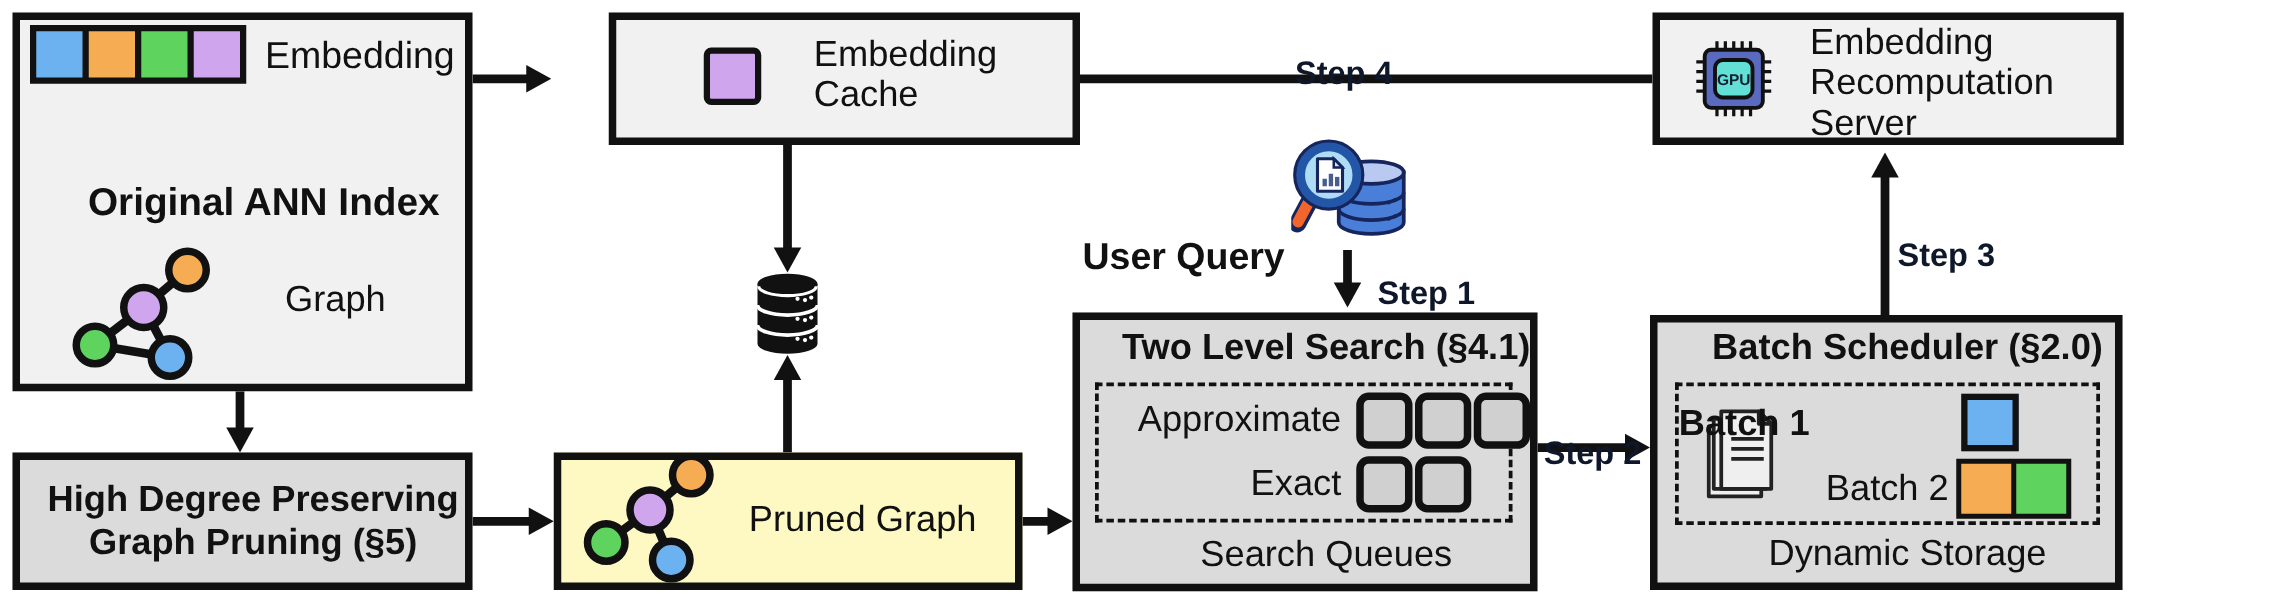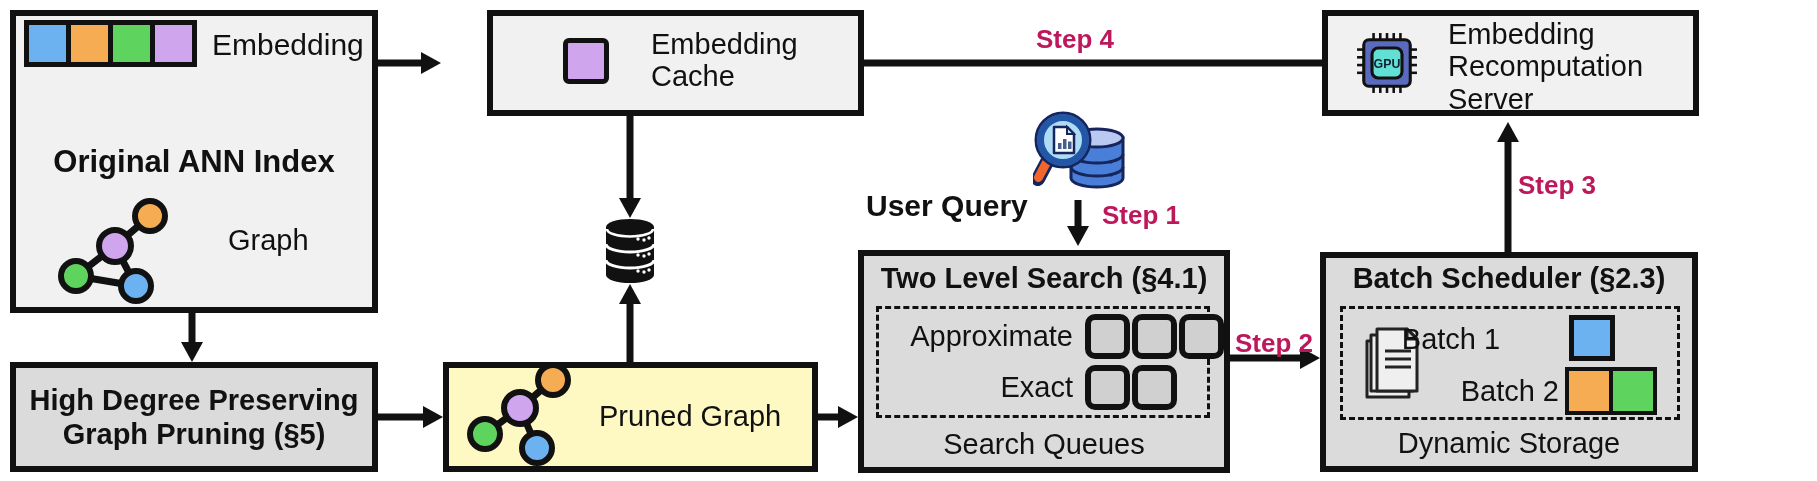--- a/index.html
+++ b/index.html
@@ -3,24 +3,24 @@
 <meta charset="utf-8">
 <style>
   html,body{margin:0;padding:0;background:#fff;}
   #canvas{
     position:relative;width:1817px;height:481px;background:#fff;overflow:hidden;
     font-family:"Liberation Sans",sans-serif;color:#111;
   }
   .box{position:absolute;border:6px solid #111;box-sizing:border-box;}
   .lbl{position:absolute;color:#111;}
   .bold{font-weight:bold;}
-  .center{text-align:center;}
+  .center{text-align:center;margin-left:17px;}
   svg{display:block;}
   .abs{position:absolute;}
-  .step-lbl{position:absolute;font-weight:bold;font-size:26px;color:#be185d;white-space:nowrap;}
+  .step-lbl{position:absolute;font-weight:bold;font-size:26px;color:#0f172a;white-space:nowrap;margin-top:19px;}
   .strip{position:absolute;display:flex;gap:5px;padding:5px;background:#111;}
   .strip .cell{width:37px;height:37px;}
   .strip2 .cell{width:40px;height:40px;}
   .strip2{position:absolute;display:flex;gap:4px;padding:4px;background:#111;}
   .dashed{position:absolute;border:3px dashed #111;box-sizing:border-box;}
   .queue-grid{display:grid;grid-template-columns:186px auto;column-gap:12px;row-gap:6px;
     align-items:center;padding:5px 8px;}
   .queue-label{font-size:29px;text-align:right;white-space:nowrap;}
   .slots{display:flex;gap:2px;}
   .slot{width:33px;height:33px;border:6px solid #111;border-radius:10px;}
@@ -237,36 +237,36 @@
       <div class="queue-label">Exact</div>
       <div class="slots">
         <div class="slot" style="background-color: rgb(208, 208, 208);"></div>
         <div class="slot" style="background-color: rgb(208, 208, 208);"></div>
       </div>
     </div>
     <div class="lbl center" style="left:0;bottom:6px;width:100%;font-size:29px;">Search Queues</div>
   </div>
 
   <div class="box" style="left: 1320px; top: 252px; width: 378px; height: 220px; background-color: rgb(219, 219, 219);">
-    <div class="lbl bold center" style="left:0;top:4px;width:100%;font-size:29px;">Batch Scheduler (§2.3)</div>
+    <div class="lbl bold center" style="left:0;top:4px;width:100%;font-size:29px;">Batch Scheduler (§2.0)</div>
     <div class="dashed" style="left:14px;top:48px;width:340px;height:114px;">
       <svg class="abs" style="left:16px;top:16px;" width="64" height="78" viewBox="0 0 64 78">
         <g stroke="#222" stroke-width="3" stroke-linejoin="round" fill="#EFEFEF">
           <rect x="8" y="16" width="42" height="56"></rect>
           <rect x="12" y="10" width="42" height="56"></rect>
           <path d="M18 4 h30 l10 10 v52 h-40 z"></path>
           <path d="M48 4 l10 10 h-10 z" fill="#cfcfcf"></path>
         </g>
         <g stroke="#222" stroke-width="3">
           <line x1="26" y1="26" x2="52" y2="26"></line>
           <line x1="26" y1="34" x2="52" y2="34"></line>
           <line x1="26" y1="42" x2="52" y2="42"></line>
         </g>
       </svg>
-      <div class="lbl" style="left:0;top:14px;width:216px;text-align:center;font-size:29px;">Batch 1</div>
+      <div class="lbl" style="left:0;top:14px;width:216px;text-align:left;font-size:29px;font-weight:bold;">Batch 1</div>
       <div class="sq" style="left: 226px; top: 6px; width: 36px; height: 36px; background-color: rgb(109, 178, 240);"></div>
       <div class="lbl" style="left:0;top:66px;width:216px;text-align:right;font-size:29px;">Batch 2</div>
       <div class="strip2" style="left:222px;top:58px;">
         <div class="cell" style="background-color: rgb(246, 172, 82);"></div>
         <div class="cell" style="background-color: rgb(94, 211, 94);"></div>
       </div>
     </div>
     <div class="lbl center" style="left:0;bottom:6px;width:100%;font-size:29px;">Dynamic Storage</div>
   </div>
 

